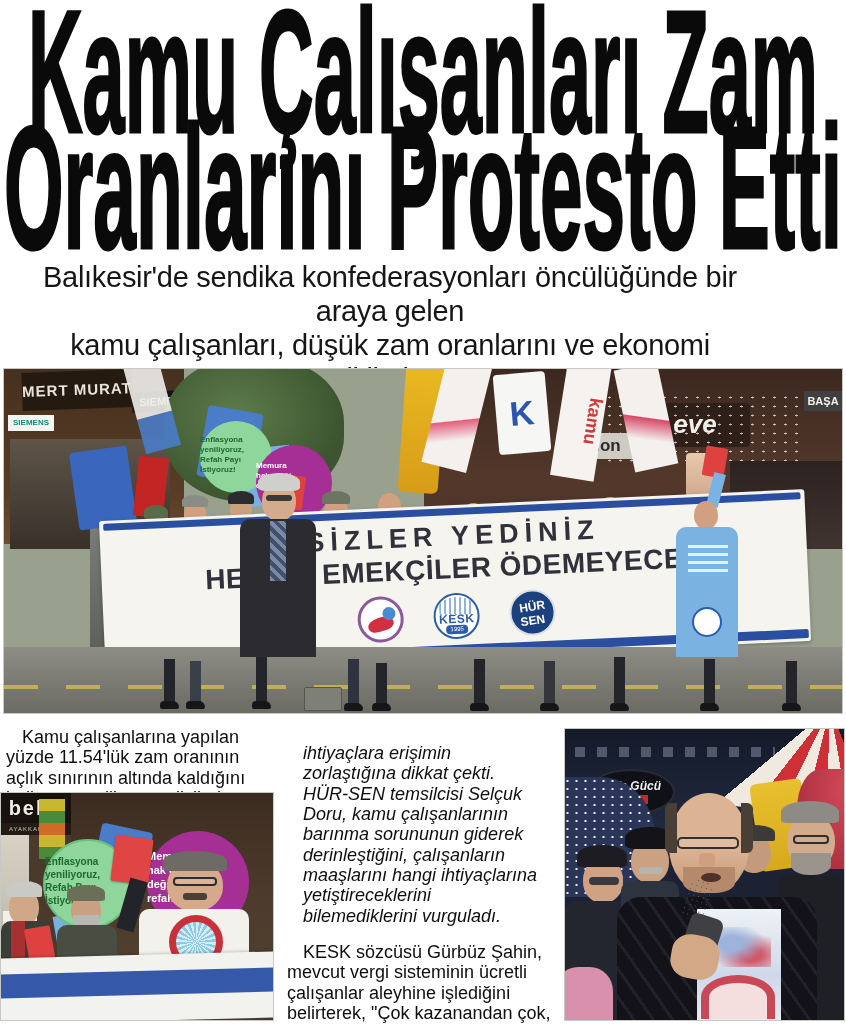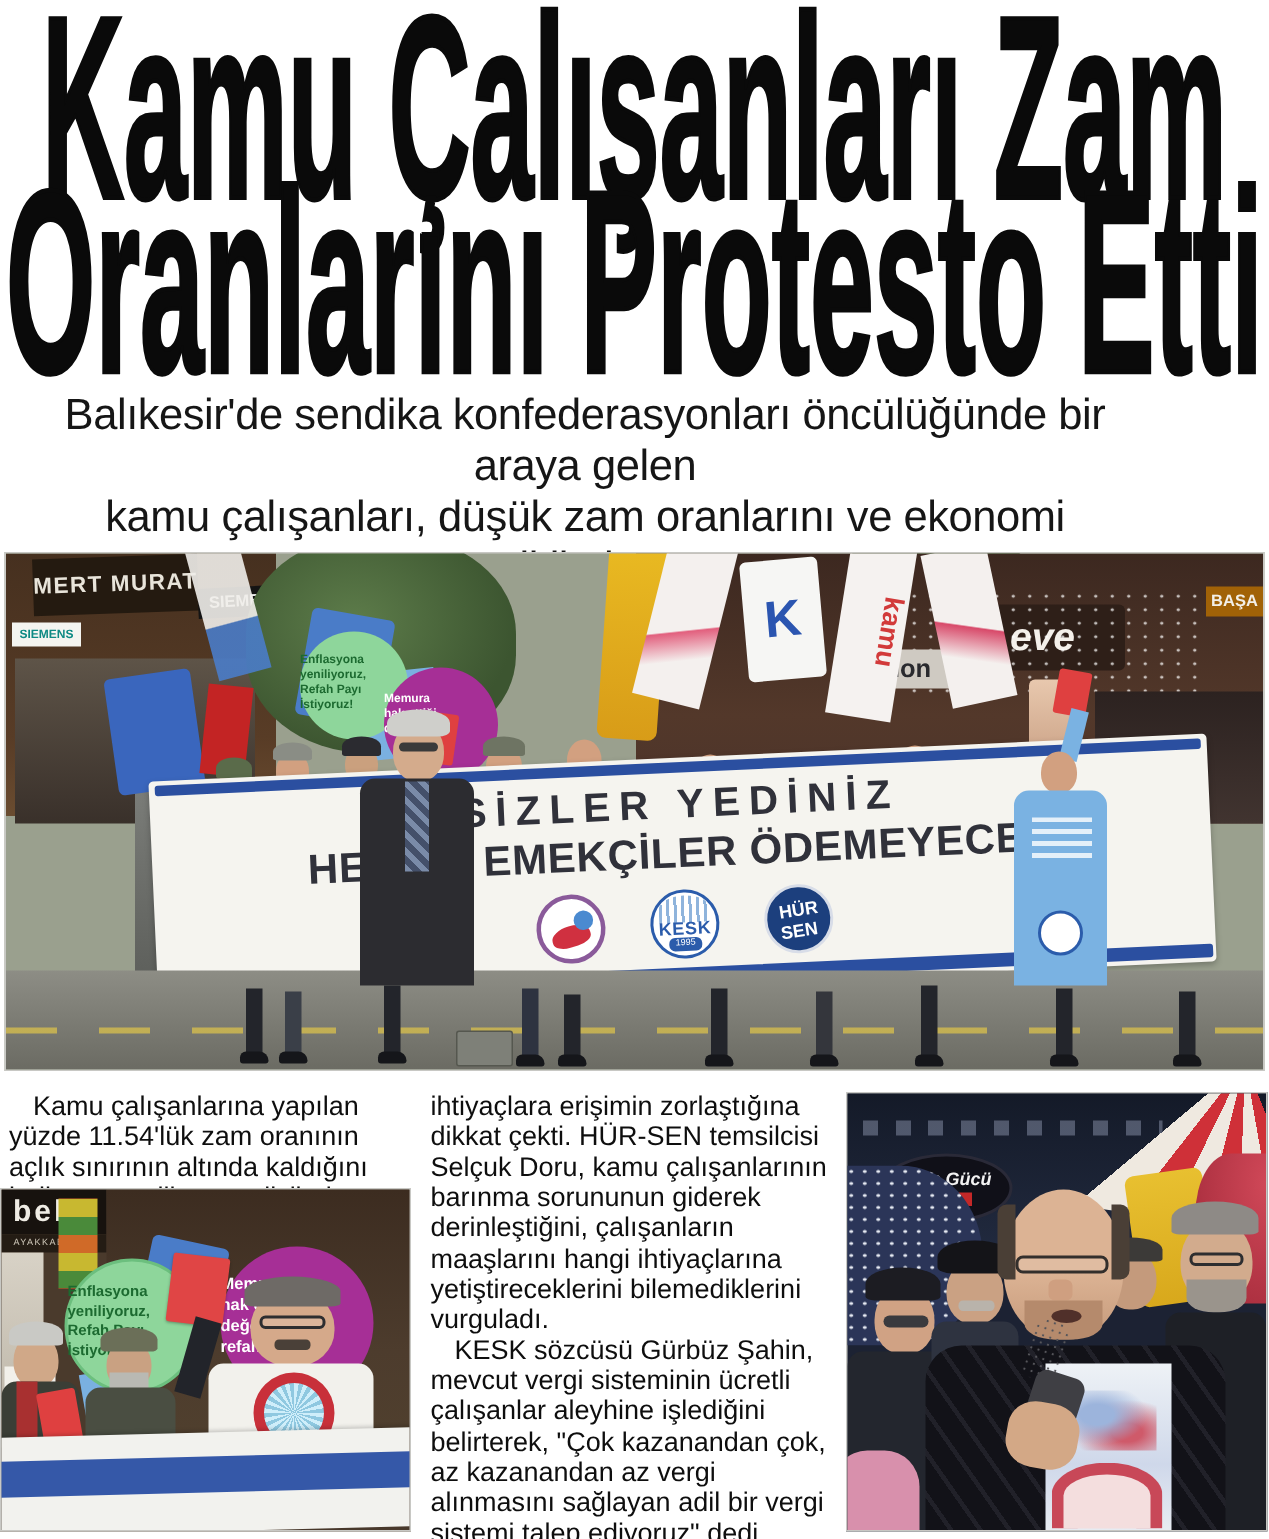--- a/index.html
+++ b/index.html
@@ -46,21 +46,21 @@
   <div class="abs" style="left:6px;top:70px;width:160px;height:110px;background:linear-gradient(#5e5448,#39302a);"></div>
   <div class="abs" style="left:86px;top:150px;width:62px;height:135px;background:linear-gradient(#7c7e7a,#5d5f5b);border-radius:3px;"></div>
 
   <div class="abs" style="left:160px;top:-12px;width:180px;height:145px;background:radial-gradient(ellipse at 40% 40%,#5d7c4a,#3c5530 70%);border-radius:45%;"></div>
   <div class="abs" style="left:545px;top:-15px;width:150px;height:110px;background:radial-gradient(ellipse at 50% 40%,#5d7c4a,#3a532e 72%);border-radius:45%;"></div>
 
   <div class="abs" style="left:420px;top:0;width:418px;height:180px;background:linear-gradient(#3c2820,#53382a 60%,#4a332b);"></div>
   <div class="abs" style="left:636px;top:34px;width:110px;height:44px;background:#2e1f18;border-radius:4px;color:#f4f0ea;font-size:26px;font-weight:bold;text-align:center;line-height:42px;font-style:italic;">eve</div>
   <div class="abs" style="left:600px;top:24px;width:200px;height:70px;background-image:radial-gradient(#ffffff 1px,transparent 1.4px);background-size:11px 9px;opacity:.7;"></div>
   <div class="abs" style="left:578px;top:64px;width:52px;height:26px;background:#cfcac2;color:#2a2a2e;font-weight:bold;font-size:17px;text-align:center;line-height:26px;">lon</div>
-  <div class="abs" style="left:800px;top:22px;width:38px;height:20px;background:#a16207;color:#f2efe8;font-weight:bold;font-size:11px;text-align:center;line-height:20px;">BAŞA</div>
+  <div class="abs" style="left:800px;top:22px;width:38px;height:20px;background:#404040;color:#f2efe8;font-weight:bold;font-size:11px;text-align:center;line-height:20px;">BAŞA</div>
   <div class="abs" style="left:682px;top:84px;width:34px;height:56px;background:linear-gradient(#e8c8ae,#caa185);border-radius:4px;"></div>
   <div class="abs" style="left:726px;top:92px;width:112px;height:88px;background:linear-gradient(#2c2220,#413430);"></div>
 
   <div class="flag" style="left:70px;top:80px;width:58px;height:78px;background:#3a66bd;transform:rotate(-8deg);border-radius:4px;"></div>
   <div class="flag" style="left:132px;top:88px;width:30px;height:60px;background:#c32424;transform:rotate(6deg);"></div>
   <div class="flag" style="left:198px;top:40px;width:56px;height:72px;background:#4a7cc8;transform:rotate(10deg);border-radius:4px;"></div>
   <div class="flag" style="left:240px;top:78px;width:48px;height:58px;background:#7ab0e0;transform:rotate(-6deg);"></div>
   <div class="flag" style="left:398px;top:-6px;width:40px;height:130px;background:linear-gradient(#e9ba22,#d89c18);transform:rotate(4deg);border-radius:6px;"></div>
   <div class="flag" style="left:492px;top:4px;width:52px;height:80px;background:#f6f6f4;transform:rotate(-5deg);border-radius:4px;color:#2b55b0;font-weight:bold;font-size:34px;text-align:center;line-height:80px;">K</div>
   <div class="flag" style="left:430px;top:-10px;width:46px;height:110px;background:linear-gradient(160deg,#f4f0ee 55%,#e2607e 56%,#f4f0ee 72%);transform:rotate(14deg);"></div>
@@ -214,21 +214,21 @@
     <div class="pbody" style="left:138px;top:116px;width:110px;height:70px;background:#f2f1ec;"></div>
     <div class="abs" style="left:168px;top:122px;width:54px;height:54px;border-radius:50%;background:repeating-conic-gradient(#cfeefa 0 9deg,#8fc8e0 9deg 18deg);border:7px solid #c8303a;box-sizing:border-box;"></div>
   </div>
 
   <div class="abs" style="left:-4px;top:162px;width:280px;height:66px;background:#f2f2ee;transform:rotate(-1.5deg);box-shadow:0 -1px 3px rgba(0,0,0,.2);">
     <div class="abs" style="left:0;top:16px;width:280px;height:24px;background:#3558a8;"></div>
   </div>
 </div>
 
 <div class="abs bodytext" style="left:287px;top:727px;width:270px;">
-  <p style="margin:0;">ihtiyaçlara erişimin zorlaştığına dikkat çekti. HÜR-SEN temsilcisi Selçuk Doru, kamu çalışanlarının barınma sorununun giderek derinleştiğini, çalışanların maaşlarını hangi ihtiyaçlarına yetiştireceklerini bilemediklerini vurguladı.</p>
+  <p style="margin:16px;font-style:italic;">ihtiyaçlara erişimin zorlaştığına dikkat çekti. HÜR-SEN temsilcisi Selçuk Doru, kamu çalışanlarının barınma sorununun giderek derinleştiğini, çalışanların maaşlarını hangi ihtiyaçlarına yetiştireceklerini bilemediklerini vurguladı.</p>
   <p style="margin:0;text-indent:16px;">KESK sözcüsü Gürbüz Şahin, mevcut vergi sisteminin ücretli çalışanlar aleyhine işlediğini belirterek, "Çok kazanandan çok, az kazanandan az vergi alınmasını sağlayan adil bir vergi sistemi talep ediyoruz" dedi. BİRLEŞİK KAMU-İŞ temsilcisi Yakup Tekin Efe ise en düşük memur maaşının yoksulluk sınırının üzerine çıkarılması ve kira yardımı yapılması taleplerini dile getirdi.</p>
 </div>
 
 <div class="photo" style="left:564px;top:728px;width:279px;height:291px;background:#1c2233;">
 
   <div class="abs" style="left:0;top:0;width:279px;height:120px;background:linear-gradient(#141a28,#232c42);"></div>
   <div class="abs" style="left:10px;top:18px;width:200px;height:10px;background:repeating-linear-gradient(90deg,#8a93ab 0 10px,transparent 10px 22px);opacity:.5;"></div>
 
   <div class="abs" style="left:22px;top:40px;width:88px;height:46px;background:#101018;border-radius:50%;border:2px solid #2a2a38;box-sizing:border-box;text-align:center;">
     <div style="margin-top:8px;color:#f2f2f2;font-weight:bold;font-size:12px;font-style:italic;">Alım Gücü</div>

